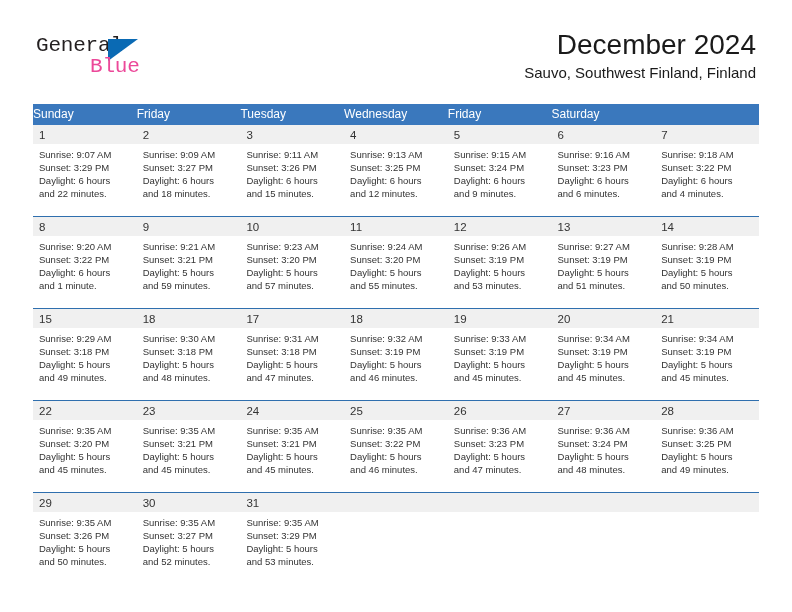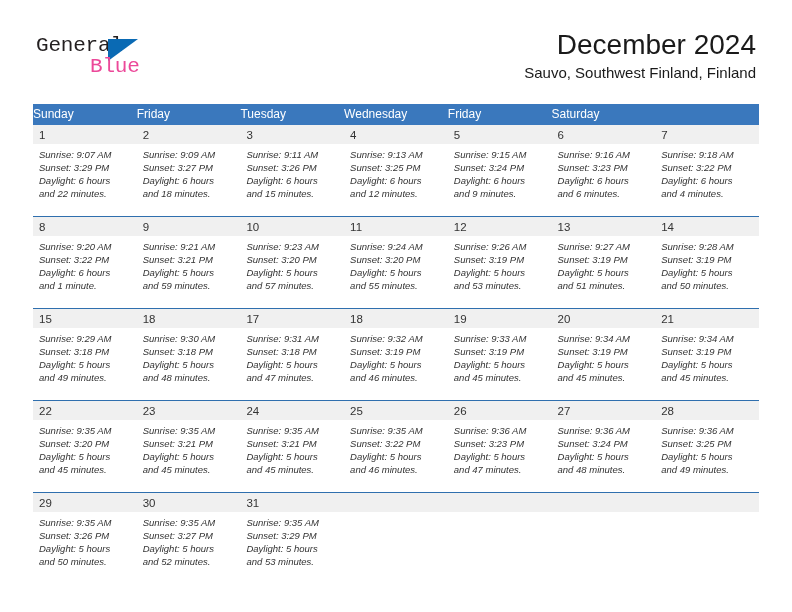--- a/index.html
+++ b/index.html
@@ -134,21 +134,20 @@
     box-sizing: border-box;
     padding-left: 6px;
   }
   .day-num {
     font-size: 11.5px;
     color: #333333;
     line-height: 19px;
   }
   .day-body {
     padding: 4px 4px 0 6px;
-    font-style: italic;
   }
   .day-line {
     font-size: 9.5px;
     line-height: 13.1px;
     color: #333333;
     white-space: nowrap;
   }
 </style>
 </head>
 <body>

